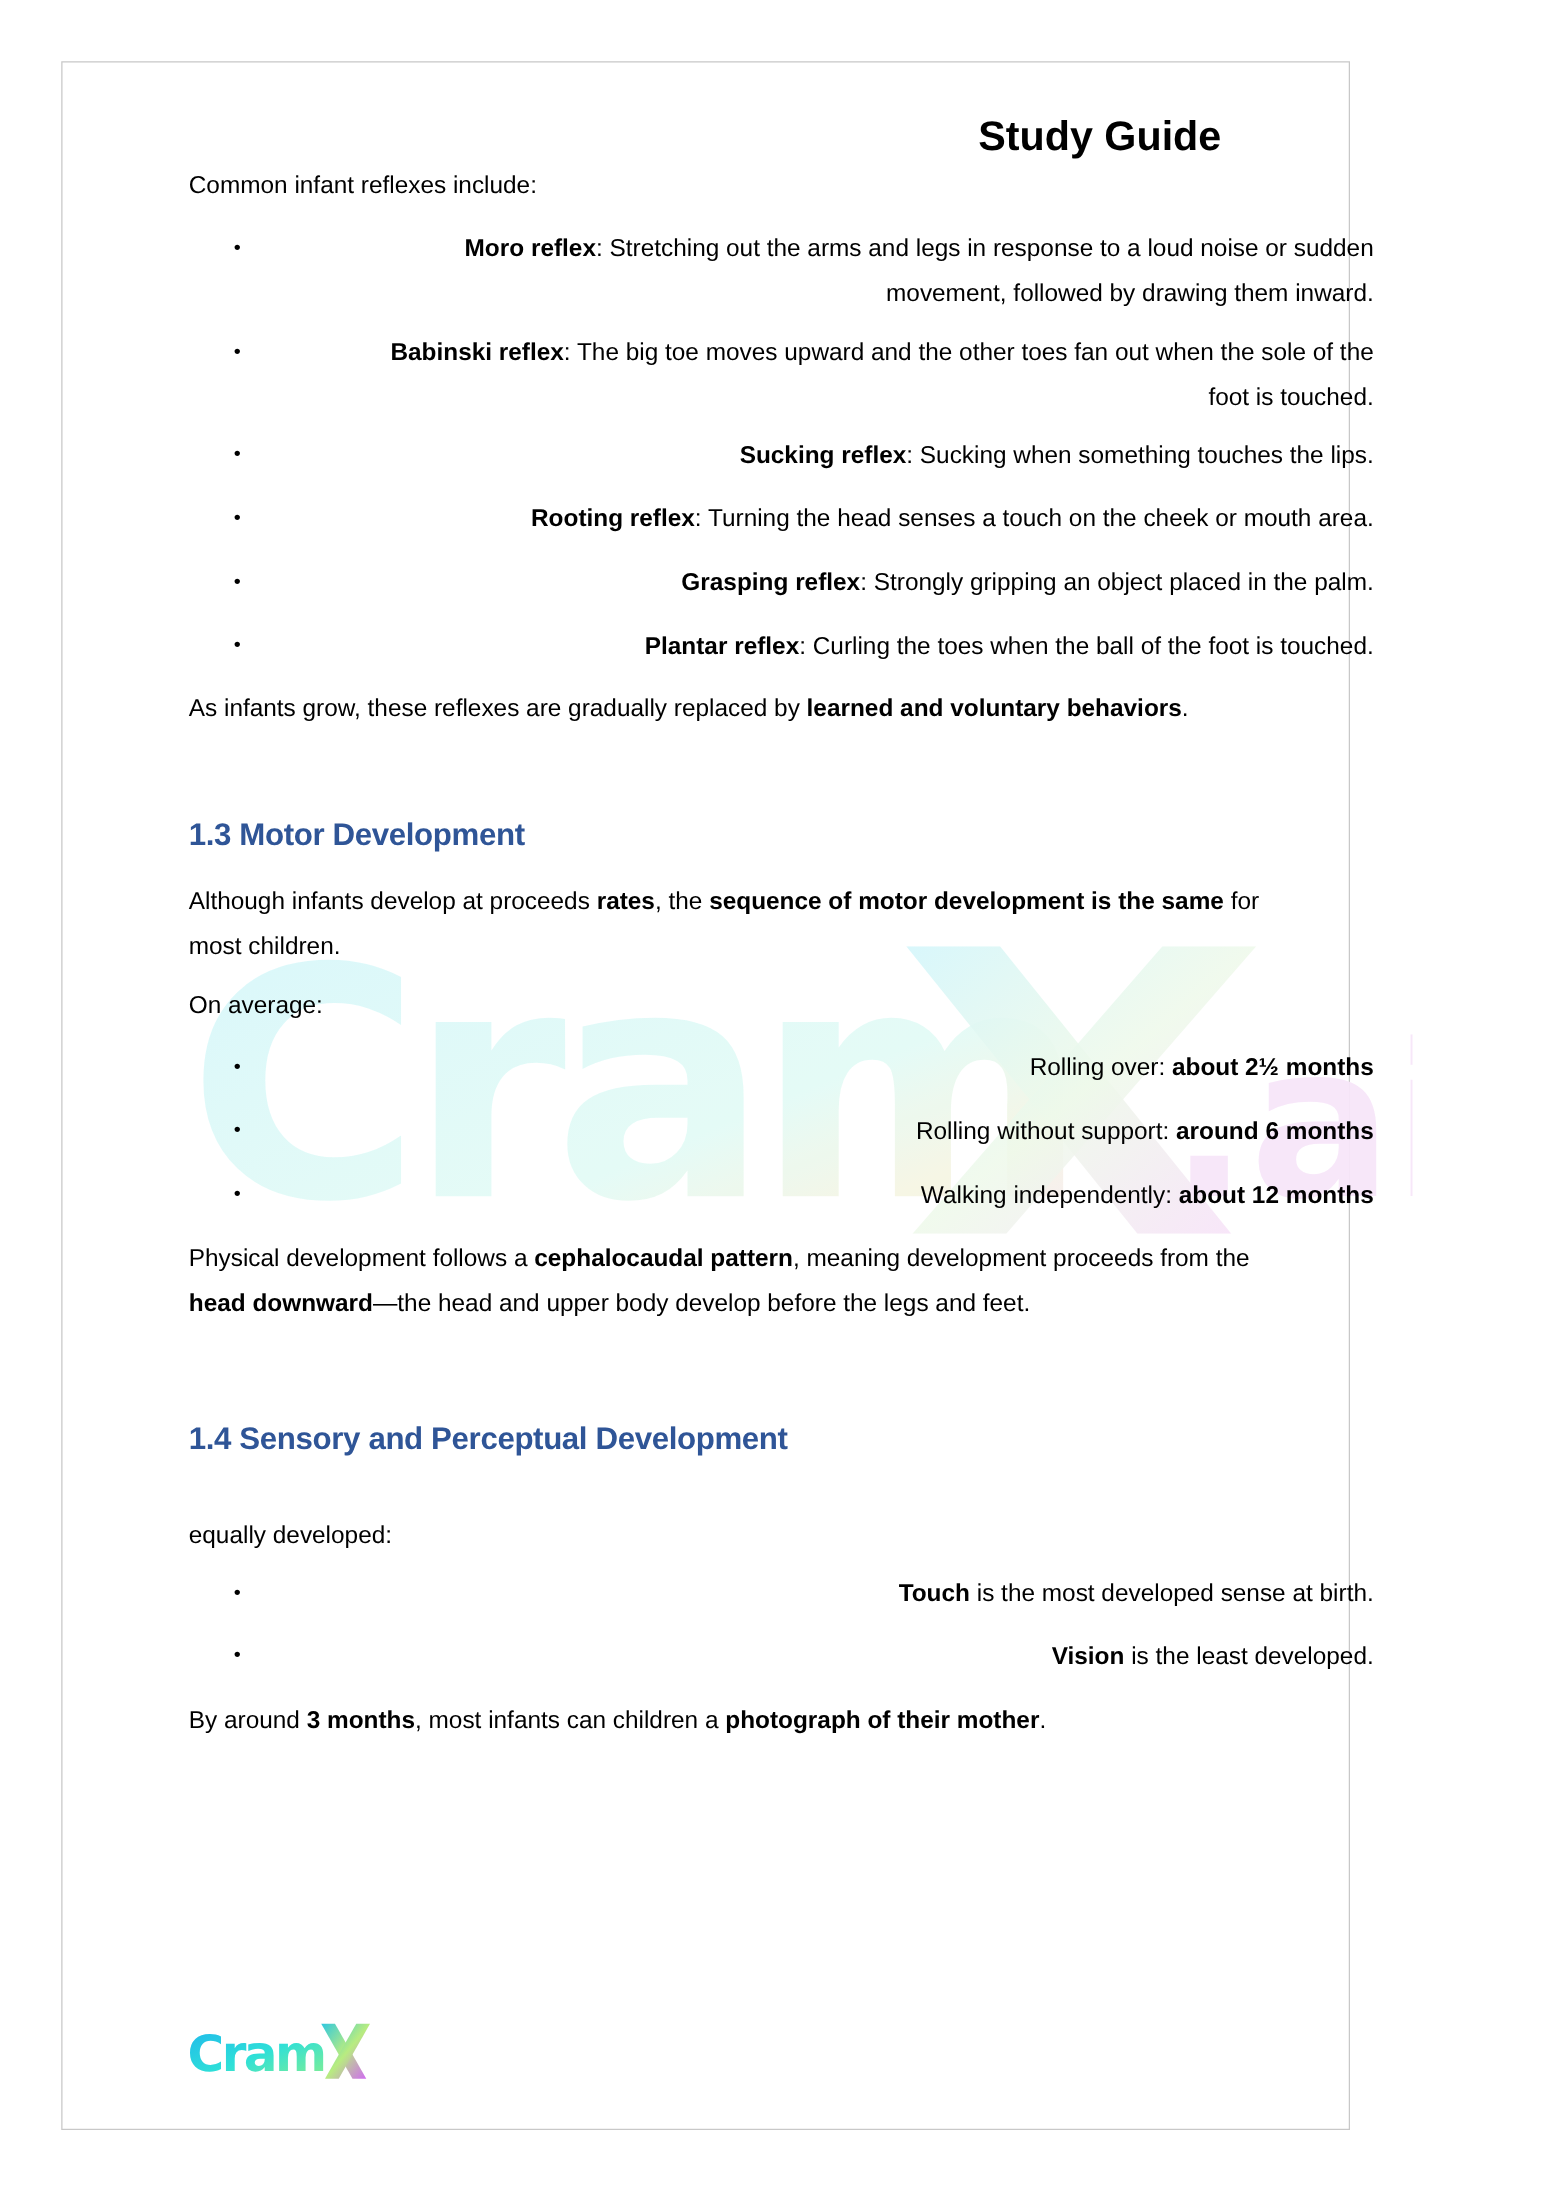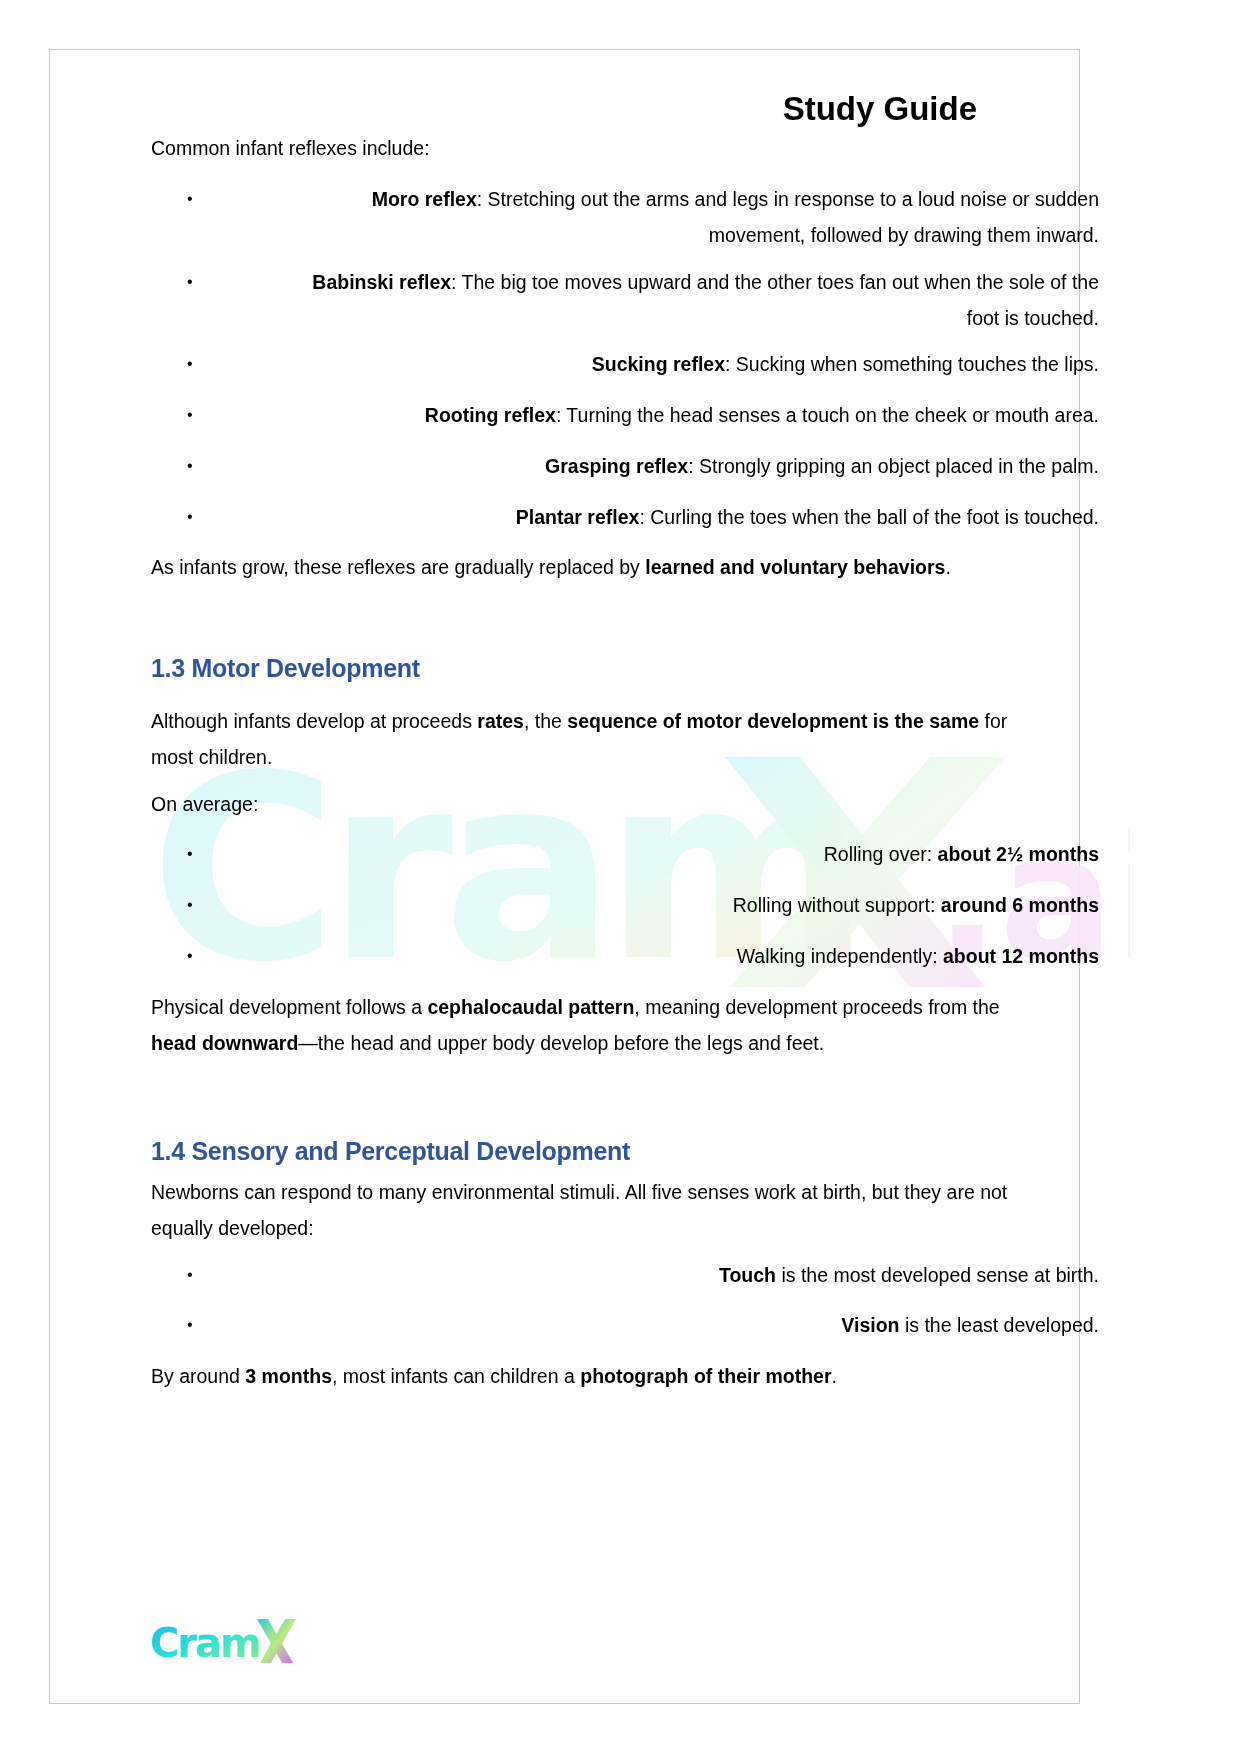--- a/index.html
+++ b/index.html
@@ -115,21 +115,21 @@
     </div>
     <div class="bullet" style="top:888px;">
       <span class="dot">•</span>
       <span class="txt"><span>Walking independently: </span><b>about 12 months</b></span>
     </div>
 
     <div class="para" style="top:939px;"><span>Physical development follows a </span><b>cephalocaudal pattern</b><span>, meaning development proceeds from the</span><br><b>head downward</b><span>—the head and upper body develop before the legs and feet.</span></div>
 
     <div class="h2" style="top:1071px;margin-top:12px;">1.4 Sensory and Perceptual Development</div>
 
-    <div class="para" style="top:1124px;"><span>Newborns can respond to many environmental stimuli. All five senses work at birth, but they are not</span><br><span>equally developed:</span></div>
+    <div class="para" style="top:1124px;"><br><span>equally developed:</span></div>
 
     <div class="bullet" style="top:1207px;">
       <span class="dot">•</span>
       <span class="txt"><b>Touch</b><span> is the most developed sense at birth.</span></span>
     </div>
     <div class="bullet" style="top:1257px;">
       <span class="dot">•</span>
       <span class="txt"><b>Vision</b><span> is the least developed.</span></span>
     </div>
 

